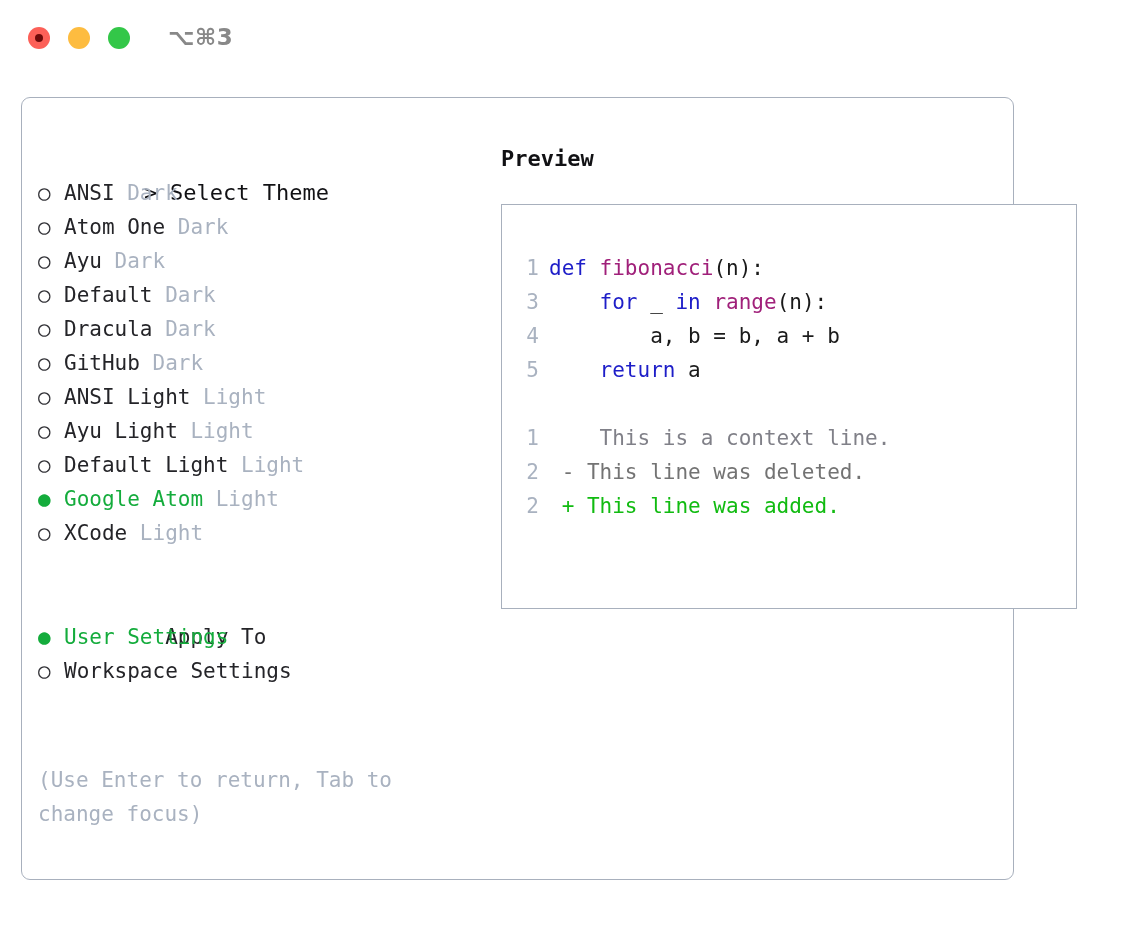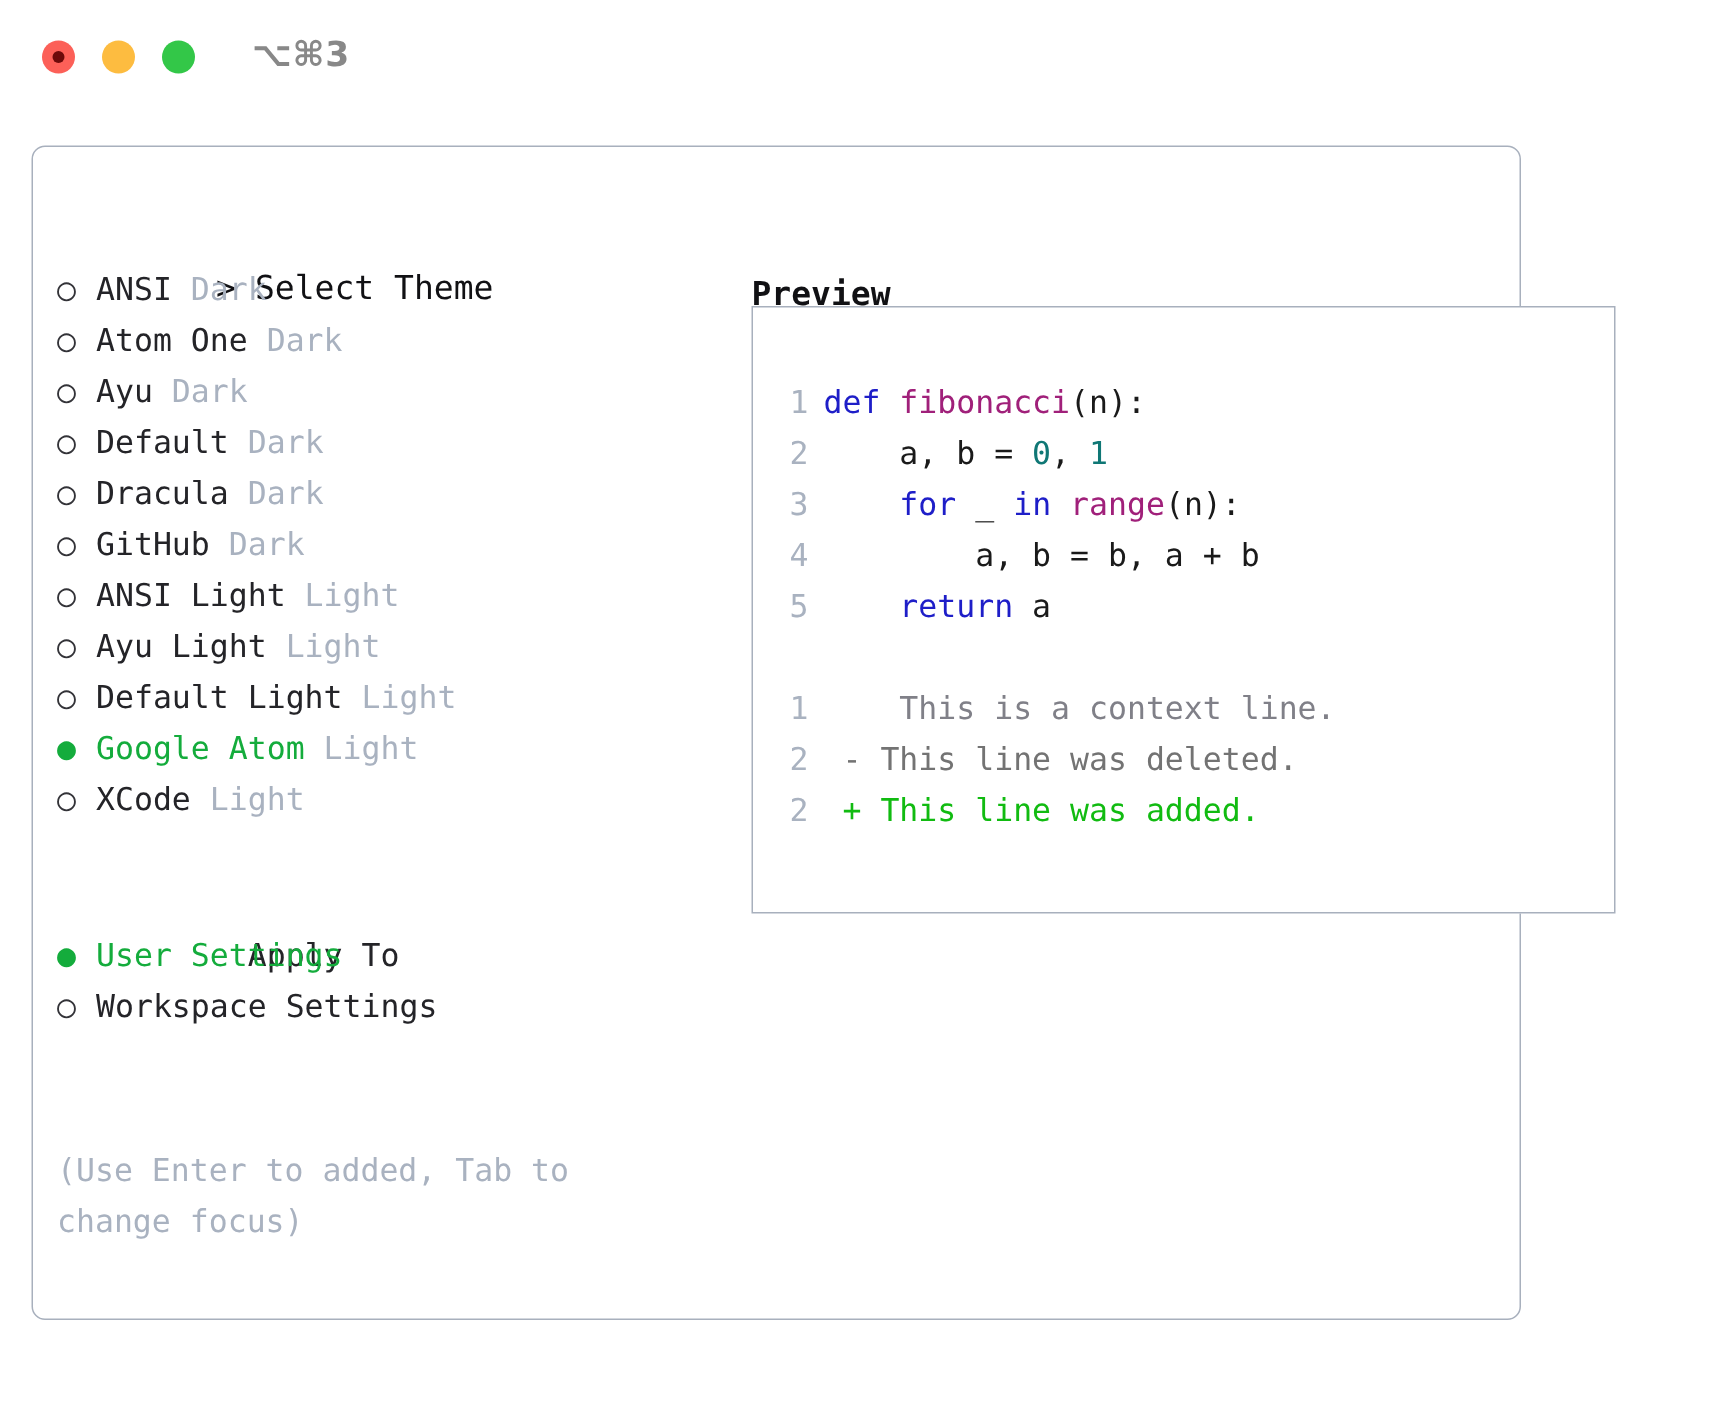--- a/index.html
+++ b/index.html
@@ -125,21 +125,20 @@
     left: 479px;
     top: 44px;
     width: 490px;
   }
   #preview-title {
     font-size: 22px;
     font-weight: bold;
     color: #111114;
     line-height: 34px;
     white-space: pre;
-    margin-top: 38px;
   }
   #preview-box {
     position: absolute;
     left: 0px;
     top: 62px;
     width: 576px;
     height: 405px;
     box-sizing: border-box;
     border: 1.6px solid #a8b0bd;
     background: #ffffff;
@@ -208,28 +207,27 @@
 
       <div class="row">
         <span class="marker"> </span><span>Apply To</span>
       </div>
       <div id="apply-rows">
           <div class="row"><span class="marker sel-marker">●</span><span class="sel-label">User Settings</span></div>
           <div class="row"><span class="marker unsel-marker">○</span><span>Workspace Settings</span></div>
         </div>
     </div>
 
-    <div id="hint">(Use Enter to added, Tab to change focus)</div>
+    <div id="hint">(Use Enter to return, Tab to change focus)</div>
 
     <div id="right-col">
       <div id="preview-title">Preview</div>
       <div id="preview-box">
         <div id="code-area">
             <div class="cline"><span class="lnum">1</span><span class="kw">def </span><span class="fn">fibonacci</span><span class="pl">(n):</span></div>
-            <div class="cline"><span class="lnum">2</span><span class="pl">    a, b = </span><span class="num">0</span><span class="pl">, </span><span class="num">1</span></div>
             <div class="cline"><span class="lnum">3</span><span class="pl">    </span><span class="kw">for</span><span class="pl"> _ </span><span class="kw">in</span><span class="pl"> </span><span class="fn">range</span><span class="pl">(n):</span></div>
             <div class="cline"><span class="lnum">4</span><span class="pl">        a, b = b, a + b</span></div>
             <div class="cline"><span class="lnum">5</span><span class="pl">    </span><span class="kw">return</span><span class="pl"> a</span></div>
             <div class="blank-line"></div>
             <div class="cline"><span class="lnum">1</span><span class="ctx">    This is a context line.</span></div>
             <div class="cline"><span class="lnum">2</span><span class="del"> - This line was deleted.</span></div>
             <div class="cline"><span class="lnum">2</span><span class="add"> + This line was added.</span></div>
           </div>
       </div>
     </div>

